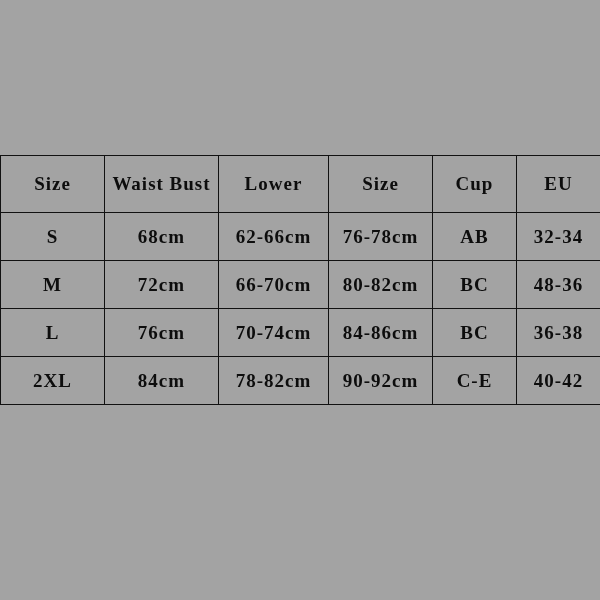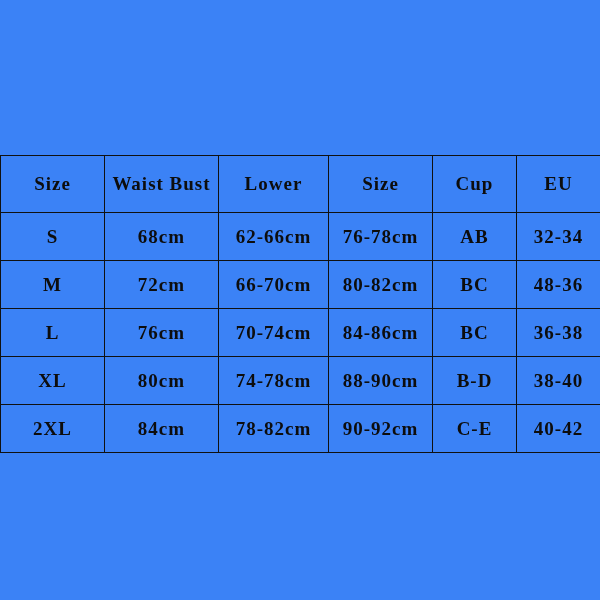--- a/index.html
+++ b/index.html
@@ -10,21 +10,21 @@
     width: 600px;
     height: 600px;
     background: #c9c9c9;
     font-family: "Liberation Serif", serif;
     overflow: hidden;
   }
   #page {
     position: relative;
     width: 600px;
     height: 600px;
-    background: #3b82f6;
+    background: #a3a3a3;
   }
   #table-wrap {
     position: absolute;
     left: 0px;
     top: 155px;
     width: 600px;
   }
   table.size-table {
     width: 600px;
     border-collapse: collapse;
@@ -103,28 +103,20 @@
         </tr>
         <tr>
           <td>L</td>
           <td>76cm</td>
           <td>70-74cm</td>
           <td>84-86cm</td>
           <td>BC</td>
           <td>36-38</td>
         </tr>
         <tr>
-          <td>XL</td>
-          <td>80cm</td>
-          <td>74-78cm</td>
-          <td>88-90cm</td>
-          <td>B-D</td>
-          <td>38-40</td>
-        </tr>
-        <tr>
           <td>2XL</td>
           <td>84cm</td>
           <td>78-82cm</td>
           <td>90-92cm</td>
           <td>C-E</td>
           <td>40-42</td>
         </tr>
       </tbody>
     </table>
   </div>

